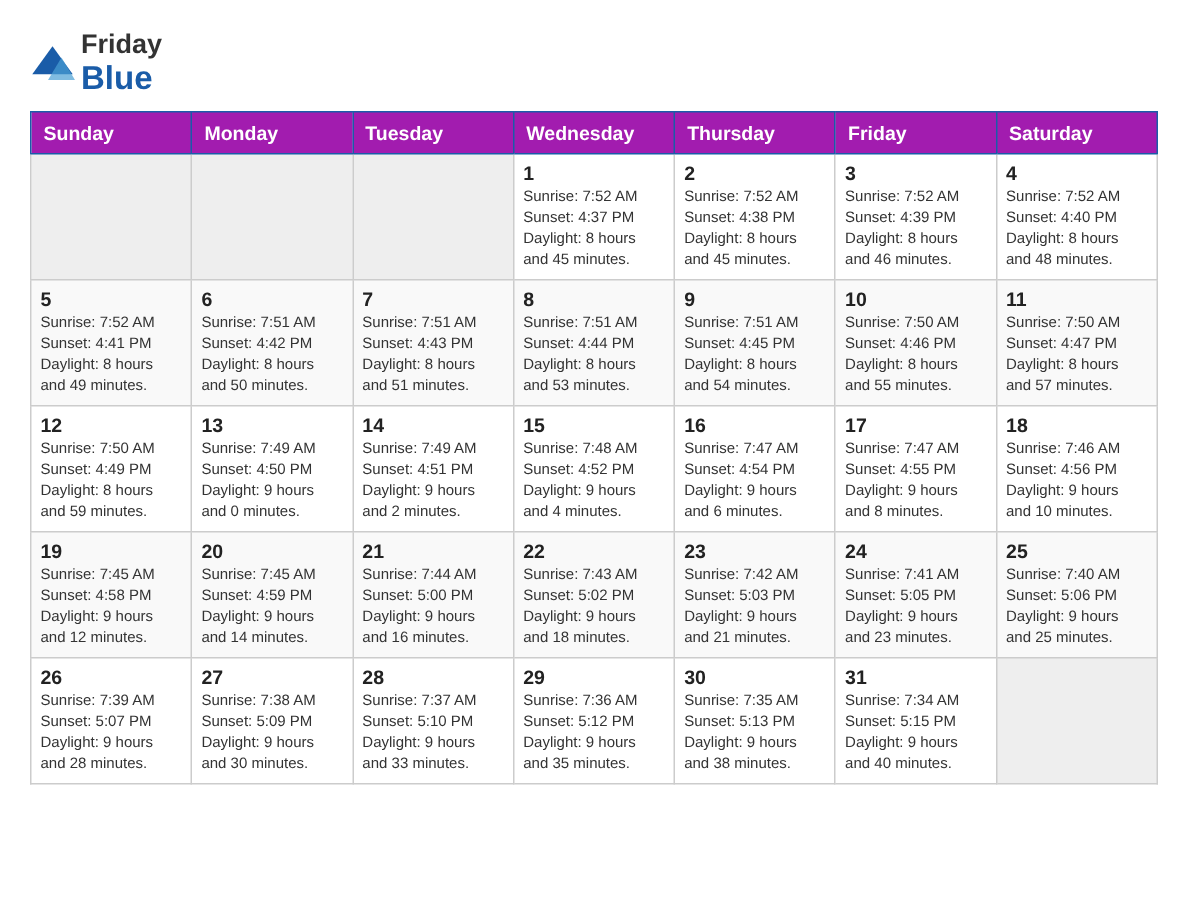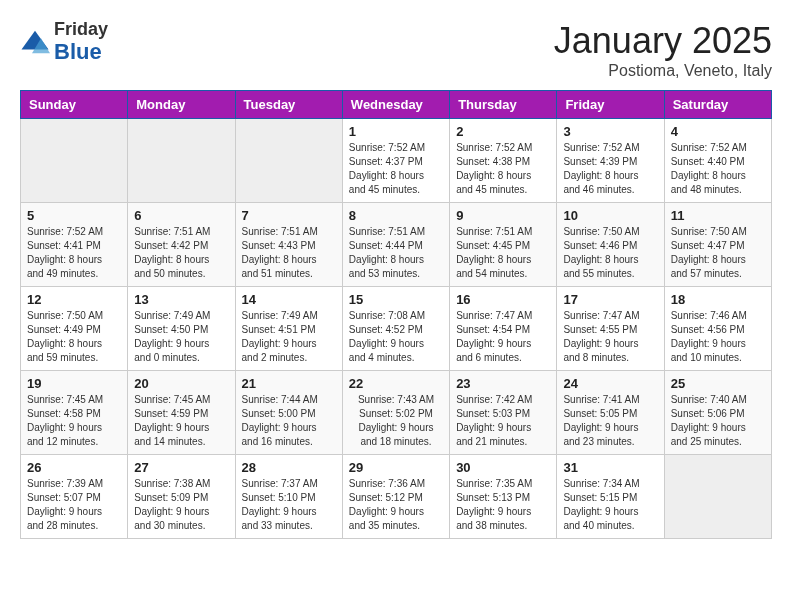--- a/index.html
+++ b/index.html
@@ -106,24 +106,20 @@
   <div class="logo">
     <svg class="logo-icon" viewBox="0 0 40 40">
       <polygon points="20,5 38,30 2,30" fill="#1a5ca8"></polygon>
       <polygon points="28,15 40,35 16,35" fill="#4a9fd4" opacity="0.7"></polygon>
     </svg>
     <div class="logo-text">
       <span class="logo-general">Friday</span>
       <span class="logo-blue">Blue</span>
     </div>
   </div>
-  <div class="title-area">
-    <div class="calendar-title">January 2025</div>
-    <div class="calendar-subtitle">Postioma, Veneto, Italy</div>
-  </div>
 </div>
 
 <table class="calendar-table">
   <thead>
     <tr>
     <th>Sunday</th>
         <th>Monday</th>
         <th>Tuesday</th>
         <th>Wednesday</th>
         <th>Thursday</th>
@@ -219,21 +215,21 @@
 Daylight: 9 hours and 0 minutes.</div>
         </td>
         <td>
           <span class="day-number">14</span>
           <div class="day-info" style="white-space: pre-line;">Sunrise: 7:49 AM
 Sunset: 4:51 PM
 Daylight: 9 hours and 2 minutes.</div>
         </td>
         <td>
           <span class="day-number">15</span>
-          <div class="day-info" style="white-space: pre-line;">Sunrise: 7:08 AM
+          <div class="day-info" style="white-space: pre-line;">Sunrise: 7:48 AM
 Sunset: 4:52 PM
 Daylight: 9 hours and 4 minutes.</div>
         </td>
         <td>
           <span class="day-number">16</span>
           <div class="day-info" style="white-space: pre-line;">Sunrise: 7:47 AM
 Sunset: 4:54 PM
 Daylight: 9 hours and 6 minutes.</div>
         </td>
         <td>
@@ -263,21 +259,21 @@
 Daylight: 9 hours and 14 minutes.</div>
         </td>
         <td>
           <span class="day-number">21</span>
           <div class="day-info" style="white-space: pre-line;">Sunrise: 7:44 AM
 Sunset: 5:00 PM
 Daylight: 9 hours and 16 minutes.</div>
         </td>
         <td>
           <span class="day-number">22</span>
-          <div class="day-info" style="white-space: pre-line; text-align: center;">Sunrise: 7:43 AM
+          <div class="day-info" style="white-space: pre-line;">Sunrise: 7:43 AM
 Sunset: 5:02 PM
 Daylight: 9 hours and 18 minutes.</div>
         </td>
         <td>
           <span class="day-number">23</span>
           <div class="day-info" style="white-space: pre-line;">Sunrise: 7:42 AM
 Sunset: 5:03 PM
 Daylight: 9 hours and 21 minutes.</div>
         </td>
         <td>

